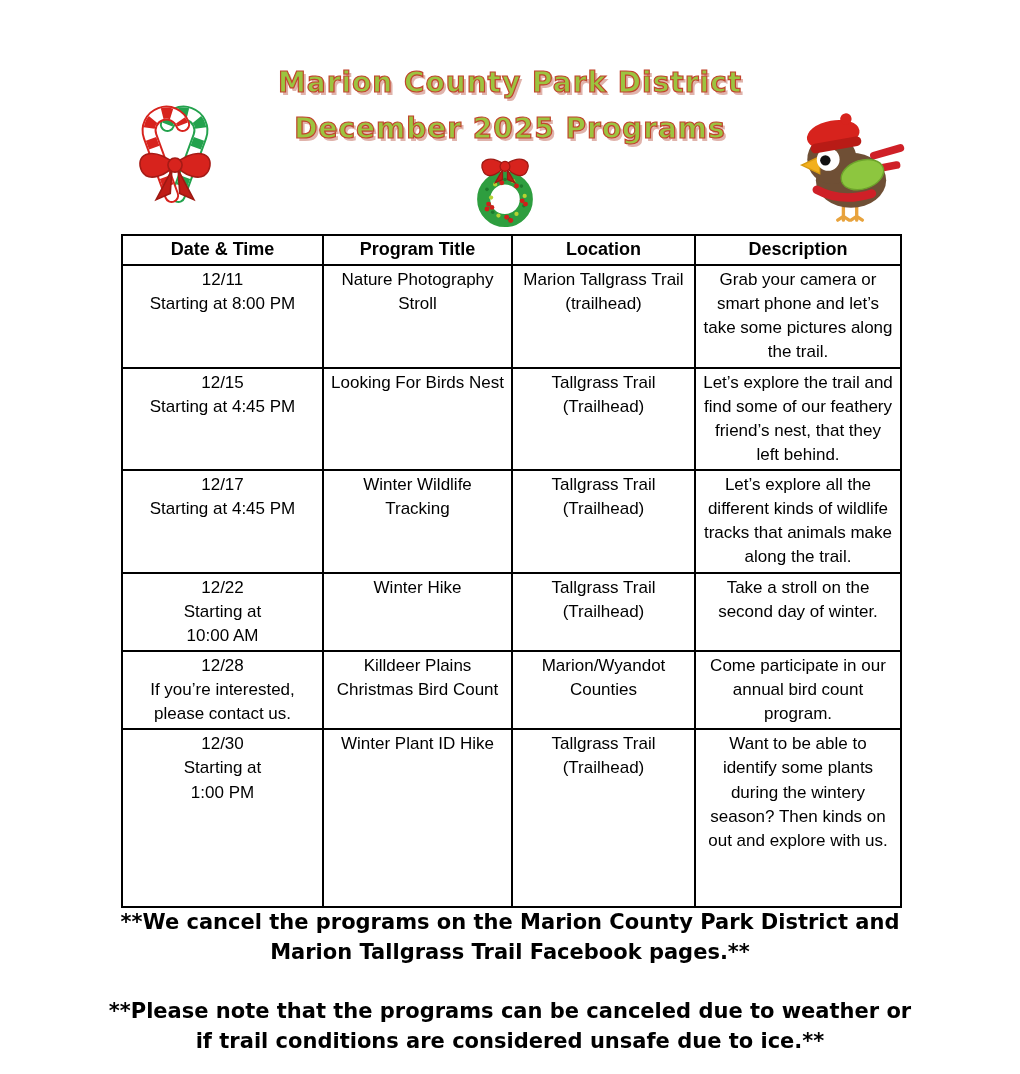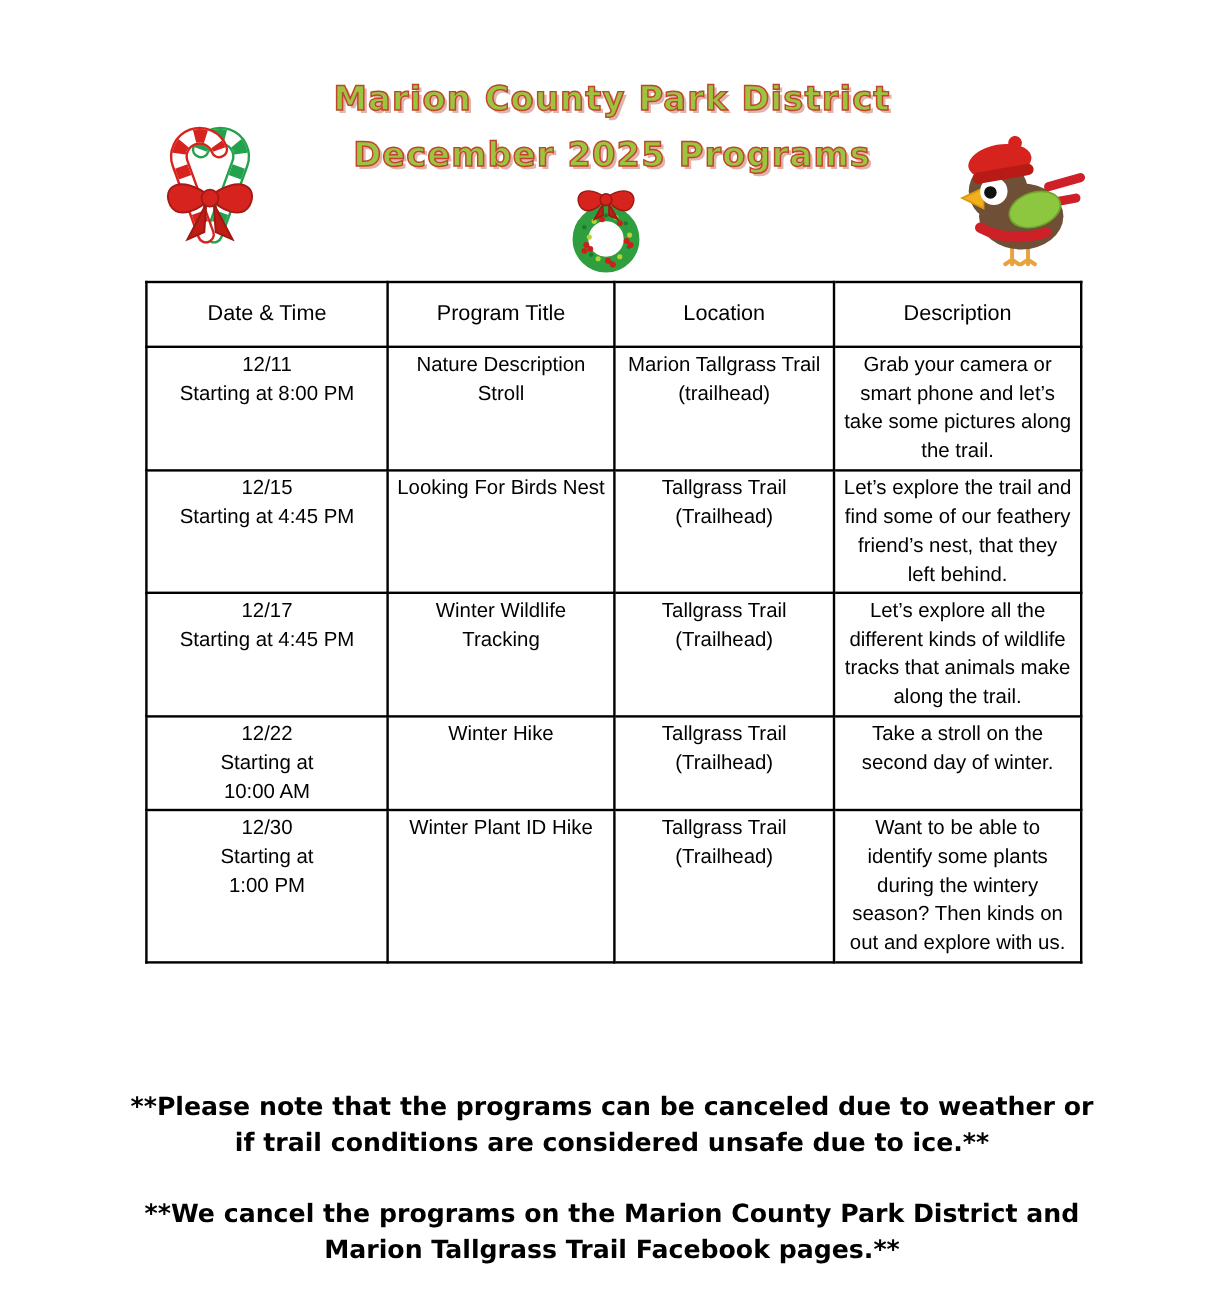--- a/index.html
+++ b/index.html
@@ -27,21 +27,21 @@
   
   table.programs{
     position:absolute;left:121px;top:234px;width:779px;
     border-collapse:collapse;table-layout:fixed;
   }
   .programs th,.programs td{
     border:2px solid #000;text-align:center;vertical-align:top;
     padding:2px 6px;white-space:pre-line;overflow:hidden;
   }
   .programs th{
-    font-size:18px;font-weight:400;height:22px;padding:15px 2px;
+    font-size:18px;font-weight:700;height:22px;padding:3px 2px;
     font-family:"Liberation Sans",sans-serif;
   }
   .programs td{
     font-size:17px;line-height:1.42;
     font-family:"Liberation Sans",sans-serif;
   }
   tbody tr:nth-child(1){height:98px;}
   tbody tr:nth-child(2){height:98px;margin-left:36px;}
   tbody tr:nth-child(3){height:94px;}
   tbody tr:nth-child(4){height:74px;margin-left:44px;}
@@ -158,21 +158,21 @@
         <th>Date &amp; Time</th>
         <th>Program Title</th>
         <th>Location</th>
         <th>Description</th>
       </tr>
     </thead>
     <tbody>
       <tr>
         <td>12/11
 Starting at 8:00 PM</td>
-        <td>Nature Description Stroll</td>
+        <td>Nature Photography Stroll</td>
         <td>Marion Tallgrass Trail
 (trailhead)</td>
         <td>Grab your camera or smart phone and let’s take some pictures along the trail.</td>
       </tr>
       <tr>
         <td>12/15
 Starting at 4:45 PM</td>
         <td>Looking For Birds Nest</td>
         <td>Tallgrass Trail
 (Trailhead)</td>
@@ -189,32 +189,40 @@
       <tr>
         <td>12/22
 Starting at
 10:00 AM</td>
         <td>Winter Hike</td>
         <td>Tallgrass Trail
 (Trailhead)</td>
         <td>Take a stroll on the second day of winter.</td>
       </tr>
       <tr>
+        <td>12/28
+If you’re interested,
+please contact us.</td>
+        <td>Killdeer Plains Christmas Bird Count</td>
+        <td>Marion/Wyandot Counties</td>
+        <td>Come participate in our annual bird count program.</td>
+      </tr>
+      <tr>
         <td>12/30
 Starting at
 1:00 PM</td>
         <td>Winter Plant ID Hike</td>
         <td>Tallgrass Trail
 (Trailhead)</td>
         <td>Want to be able to identify some plants during the wintery season? Then kinds on out and explore with us.</td>
       </tr>
     </tbody>
   </table>
 
   <div class="footnotes">
+    <div>**We cancel the programs on the Marion County Park District and
+Marion Tallgrass Trail Facebook pages.**</div>
     <div>**Please note that the programs can be canceled due to weather or
 if trail conditions are considered unsafe due to ice.**</div>
-    <div>**We cancel the programs on the Marion County Park District and
-Marion Tallgrass Trail Facebook pages.**</div>
     
   </div>
 
 </div>
 
 </body></html>

